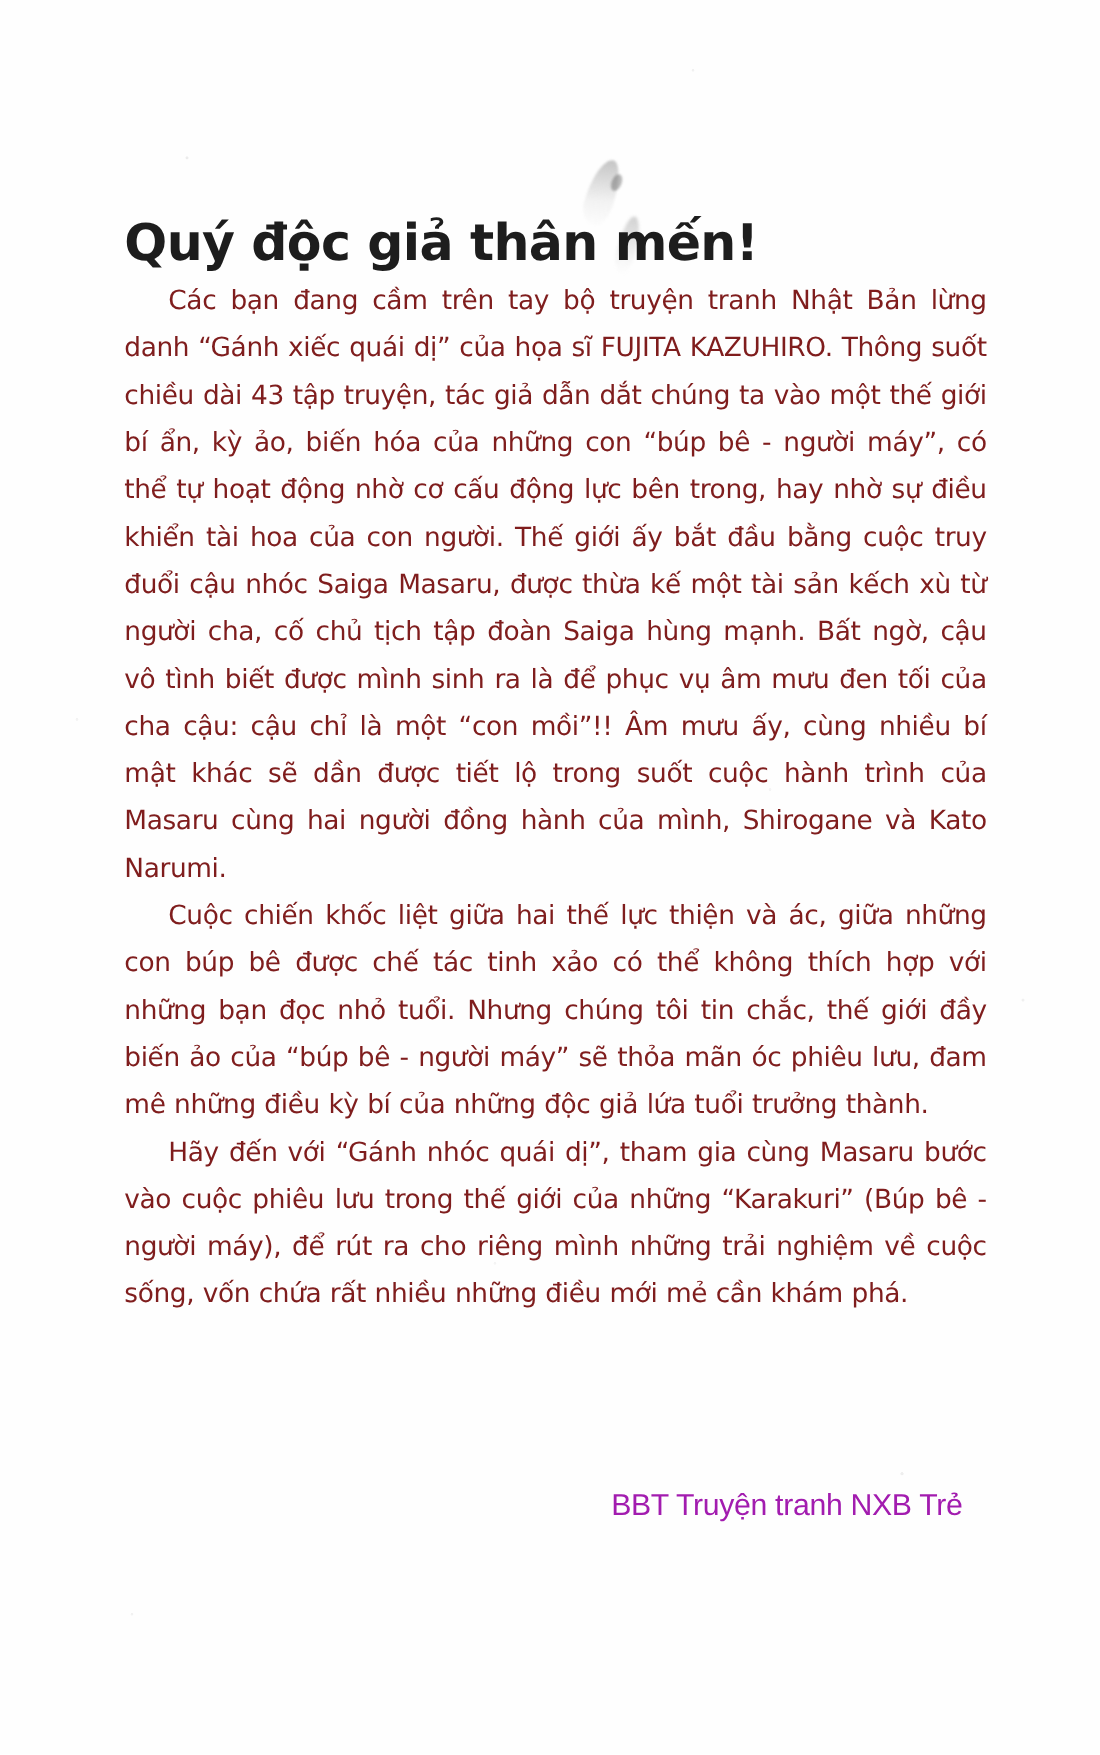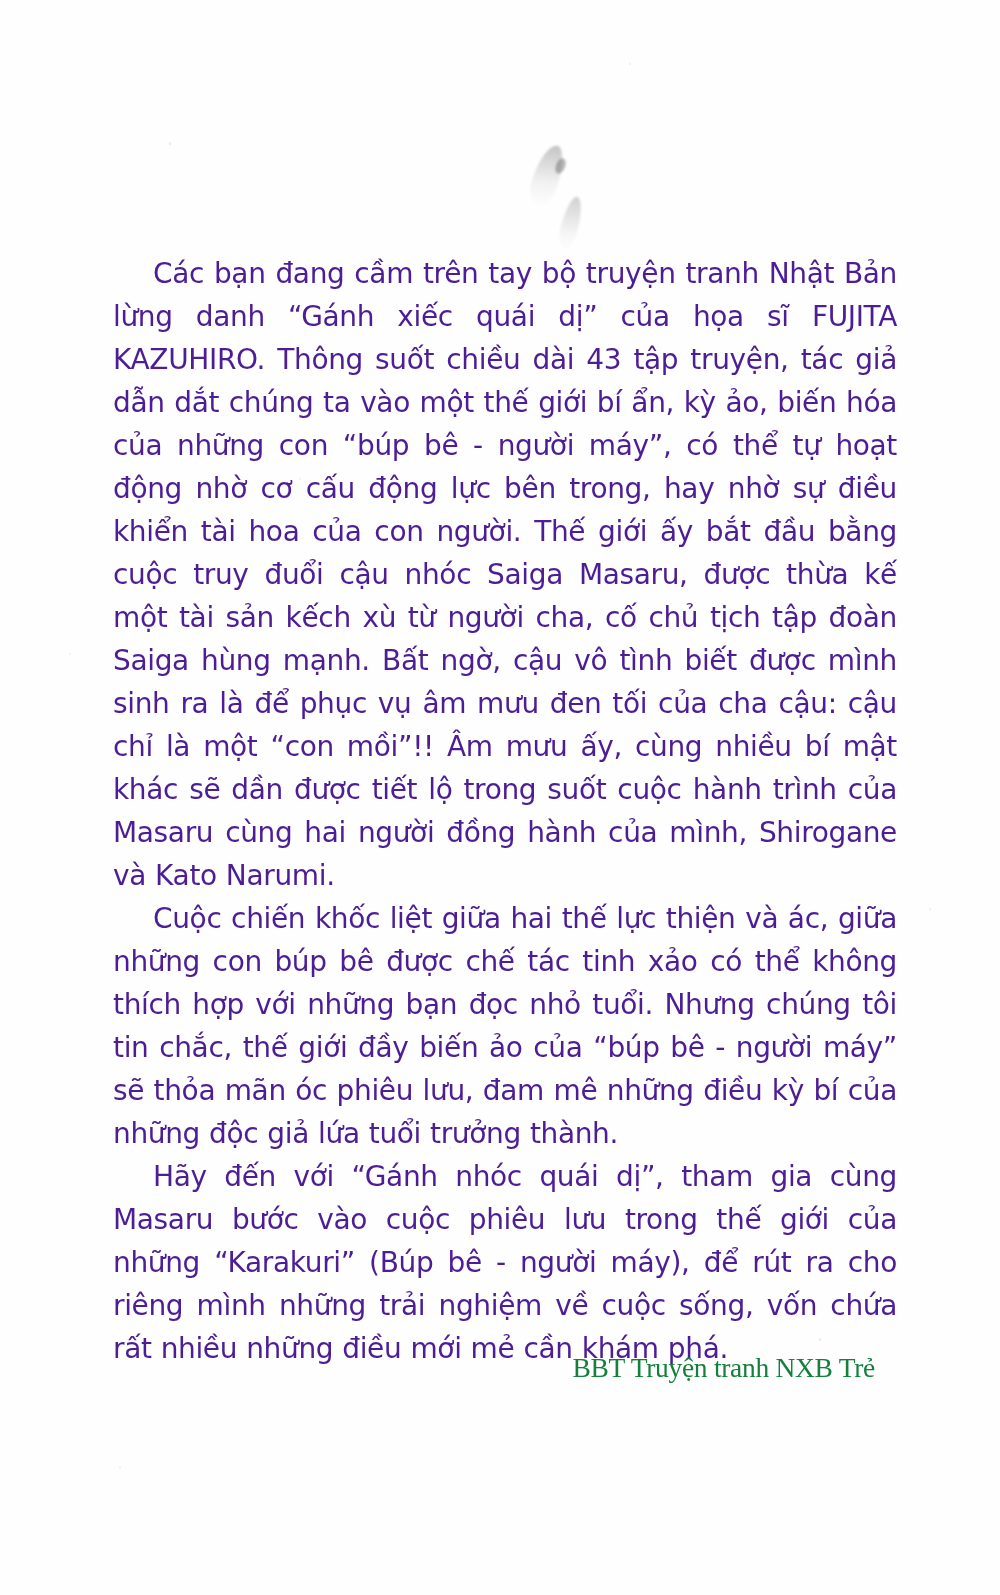--- a/index.html
+++ b/index.html
@@ -80,58 +80,59 @@
   .body-block {
     position: absolute;
     left: 113px;
     top: 252px;
     width: 784px;
   }
 
   .para {
     margin: 0;
     font-family: "DejaVu Sans", sans-serif;
-    font-size: 28px;
+    font-size: 24px;
     line-height: 43px;
-    color: #4c1d95;
+    color: #7f1d1d;
     text-align: justify;
     text-justify: inter-word;
     text-indent: 40px;
     letter-spacing: -0.35px;
     word-spacing: 0.5px;
   }
   .para + .para {
     margin-top: 0;
   }
 
   .signature {
     position: absolute;
     left: 113px;
     top: 1352px;
     width: 784px;
     text-align: right;
-    font-family: Liberation Serif, serif;
+    font-family: Liberation Sans, sans-serif;
     font-size: 27.5px;
-    color: #15803d;
+    color: #a21caf;
     letter-spacing: -0.3px;
     padding-right: 22px;
     box-sizing: border-box;
   }
 </style>
 </head>
 <body>
 
 <div class="page">
 
   <div class="paper-texture"></div>
 
   <div class="smudge smudge-a"></div>
   <div class="smudge smudge-b"></div>
   <div class="smudge smudge-c"></div>
 
+  <h1 class="heading">Quý độc giả thân mến!</h1>
 
   <div class="body-block">
     <p class="para">Các bạn đang cầm trên tay bộ truyện tranh Nhật Bản lừng danh “Gánh xiếc quái dị” của họa sĩ FUJITA KAZUHIRO. Thông suốt chiều dài 43 tập truyện, tác giả dẫn dắt chúng ta vào một thế giới bí ẩn, kỳ ảo, biến hóa của những con “búp bê - người máy”, có thể tự hoạt động nhờ cơ cấu động lực bên trong, hay nhờ sự điều khiển tài hoa của con người. Thế giới ấy bắt đầu bằng cuộc truy đuổi cậu nhóc Saiga Masaru, được thừa kế một tài sản kếch xù từ người cha, cố chủ tịch tập đoàn Saiga hùng mạnh. Bất ngờ, cậu vô tình biết được mình sinh ra là để phục vụ âm mưu đen tối của cha cậu: cậu chỉ là một “con mồi”!! Âm mưu ấy, cùng nhiều bí mật khác sẽ dần được tiết lộ trong suốt cuộc hành trình của Masaru cùng hai người đồng hành của mình, Shirogane và Kato Narumi.</p>
     <p class="para">Cuộc chiến khốc liệt giữa hai thế lực thiện và ác, giữa những con búp bê được chế tác tinh xảo có thể không thích hợp với những bạn đọc nhỏ tuổi. Nhưng chúng tôi tin chắc, thế giới đầy biến ảo của “búp bê - người máy” sẽ thỏa mãn óc phiêu lưu, đam mê những điều kỳ bí của những độc giả lứa tuổi trưởng thành.</p>
     <p class="para">Hãy đến với “Gánh nhóc quái dị”, tham gia cùng Masaru bước vào cuộc phiêu lưu trong thế giới của những “Karakuri” (Búp bê - người máy), để rút ra cho riêng mình những  trải nghiệm về cuộc sống, vốn chứa rất nhiều những điều mới mẻ cần khám phá.</p>
   </div>
 
   <div class="signature">BBT Truyện tranh NXB Trẻ</div>
 
 </div>

